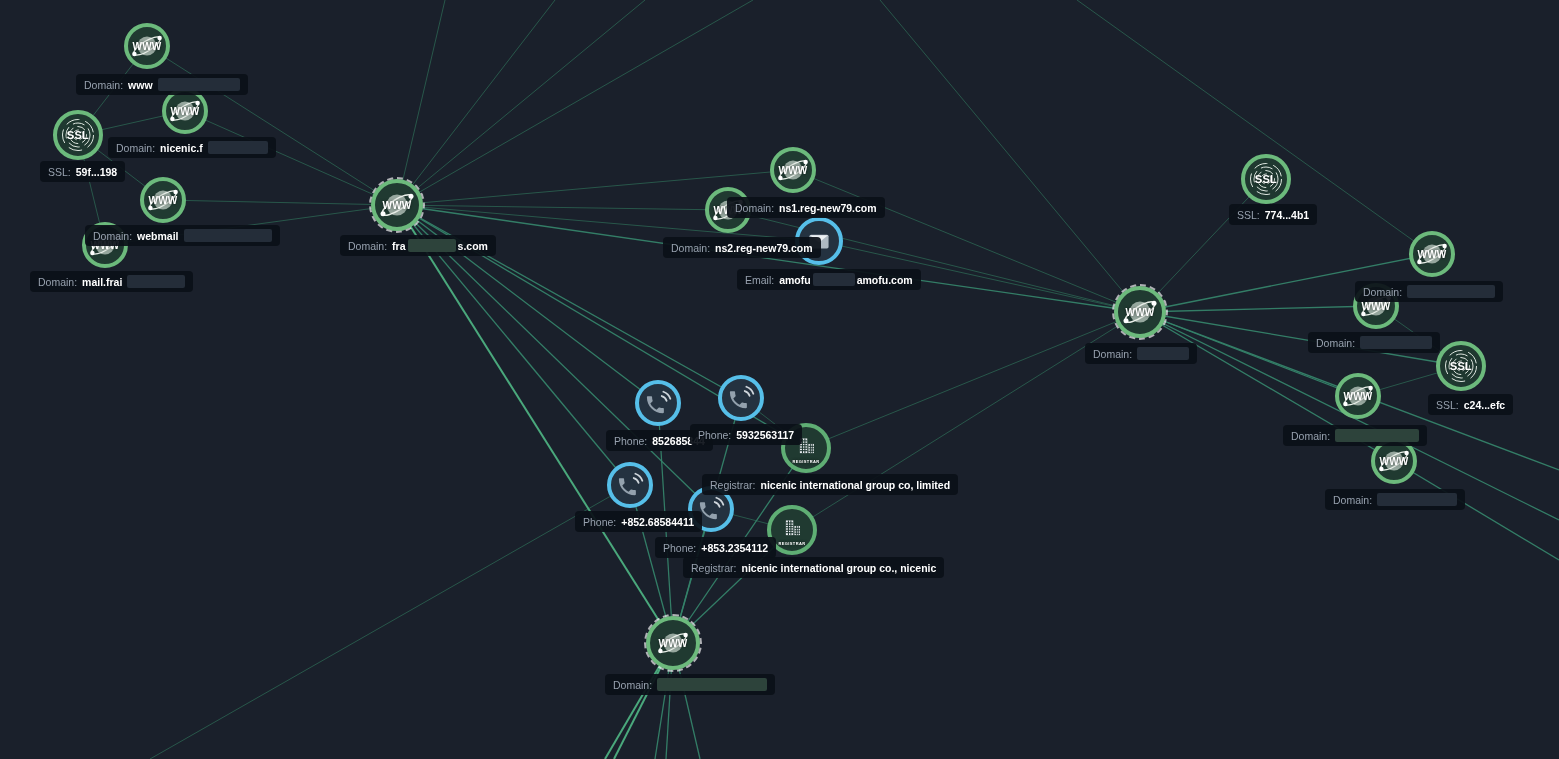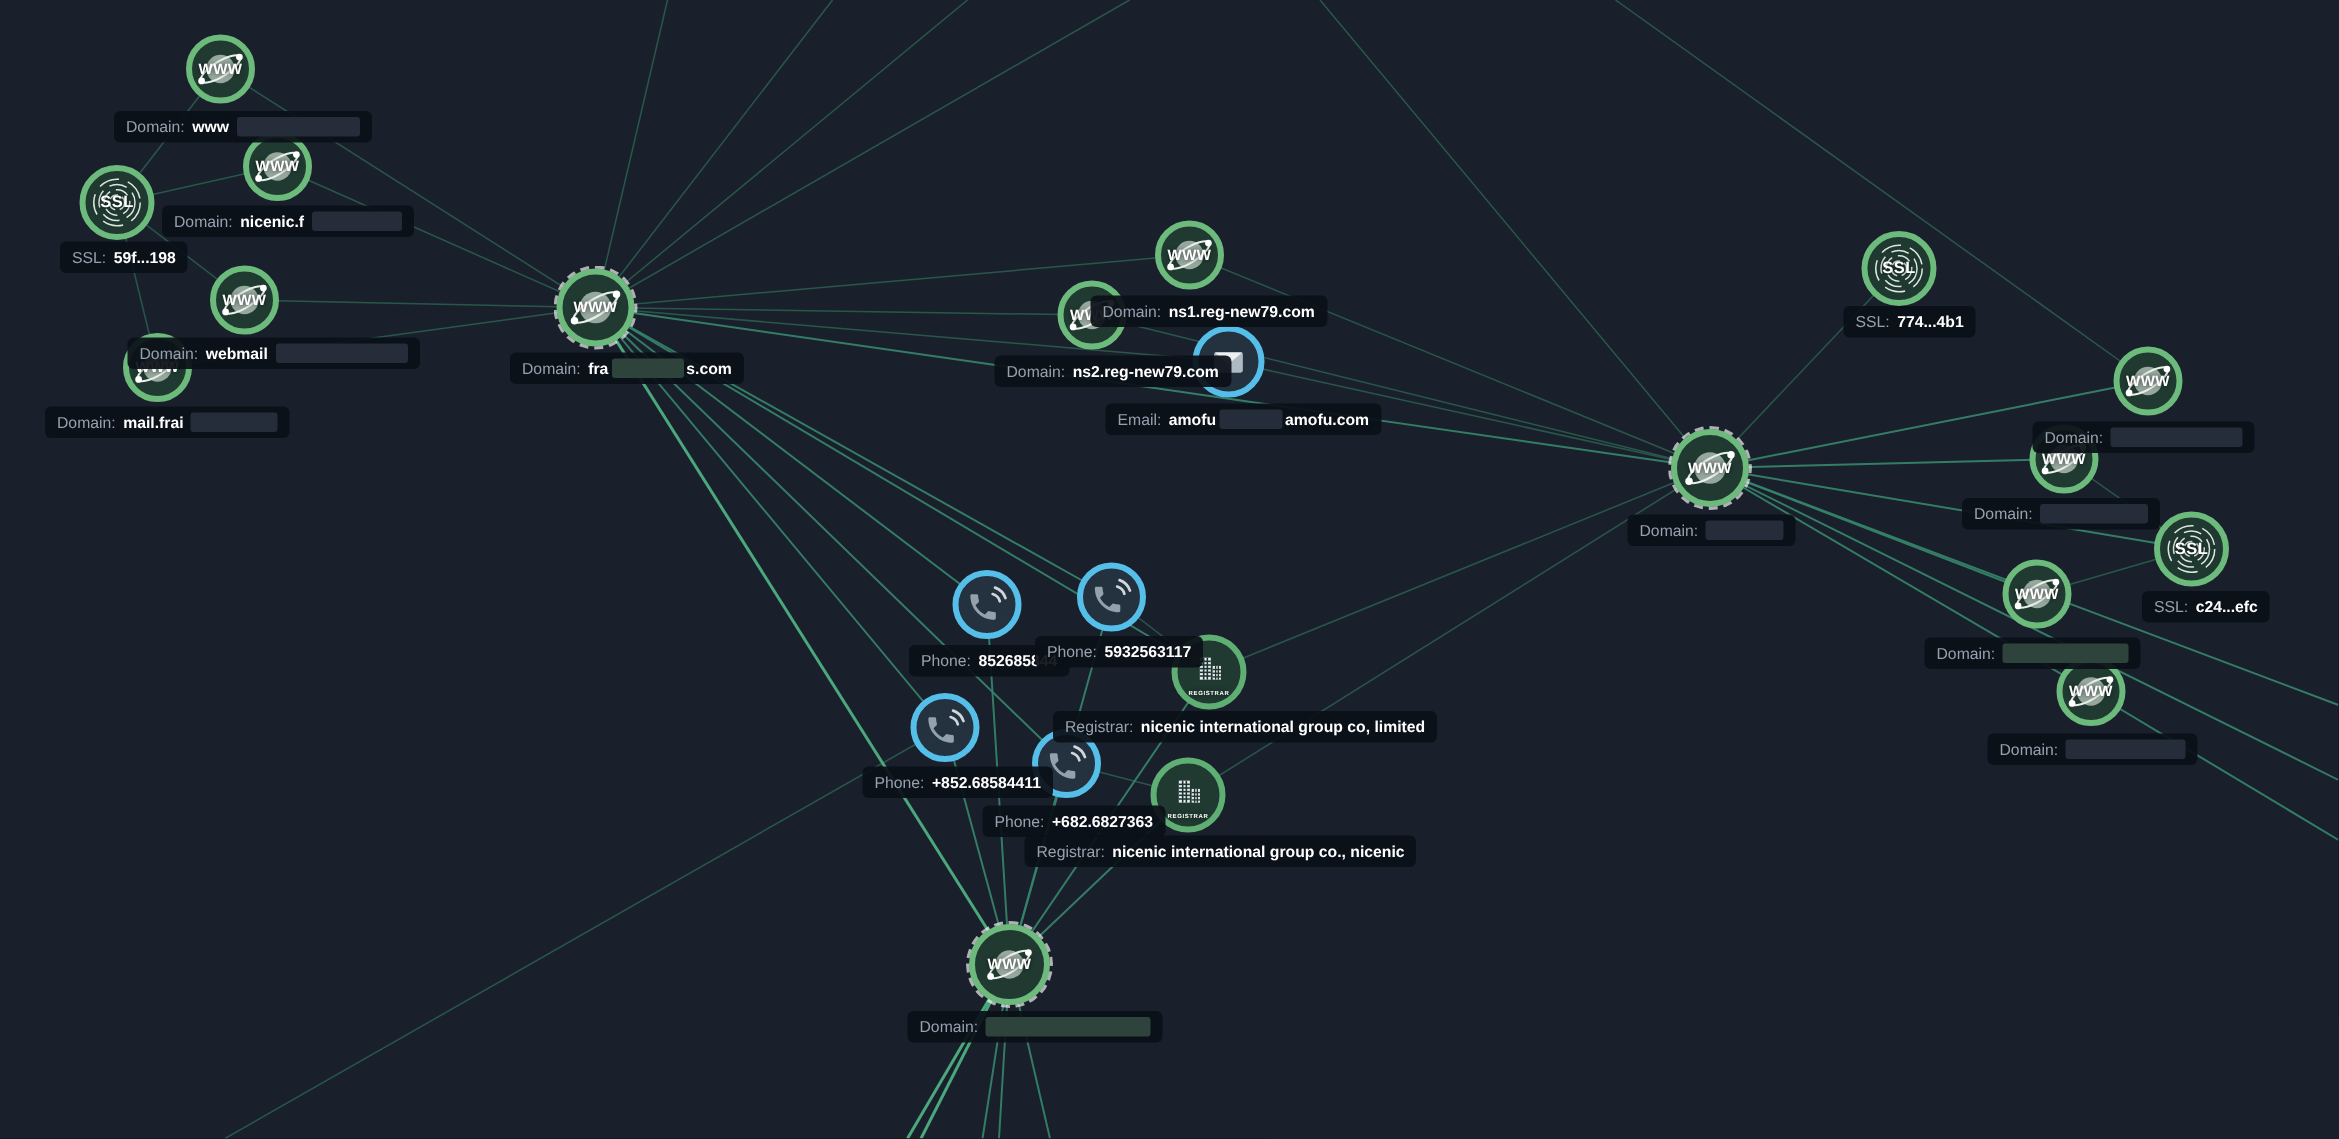--- a/index.html
+++ b/index.html
@@ -380,21 +380,21 @@
   <div class="pill" style="left:702px;top:474px">
     <span class="k">Registrar:</span>
     <span class="v">nicenic international group co, limited</span>
   </div>
   <div class="pill" style="left:575px;top:511px">
     <span class="k">Phone:</span>
     <span class="v">+852.68584411</span>
   </div>
   <div class="pill" style="left:655px;top:537px">
     <span class="k">Phone:</span>
-    <span class="v">+682.6827363</span>
+    <span class="v">+853.2354112</span>
   </div>
   <div class="pill" style="left:683px;top:557px">
     <span class="k">Registrar:</span>
     <span class="v">nicenic international group co., nicenic</span>
   </div>
   <div class="pill" style="left:605px;top:674px">
     <span class="k">Domain:</span>
     <span class="redact g" style="width:110px"></span>
   </div>
 

